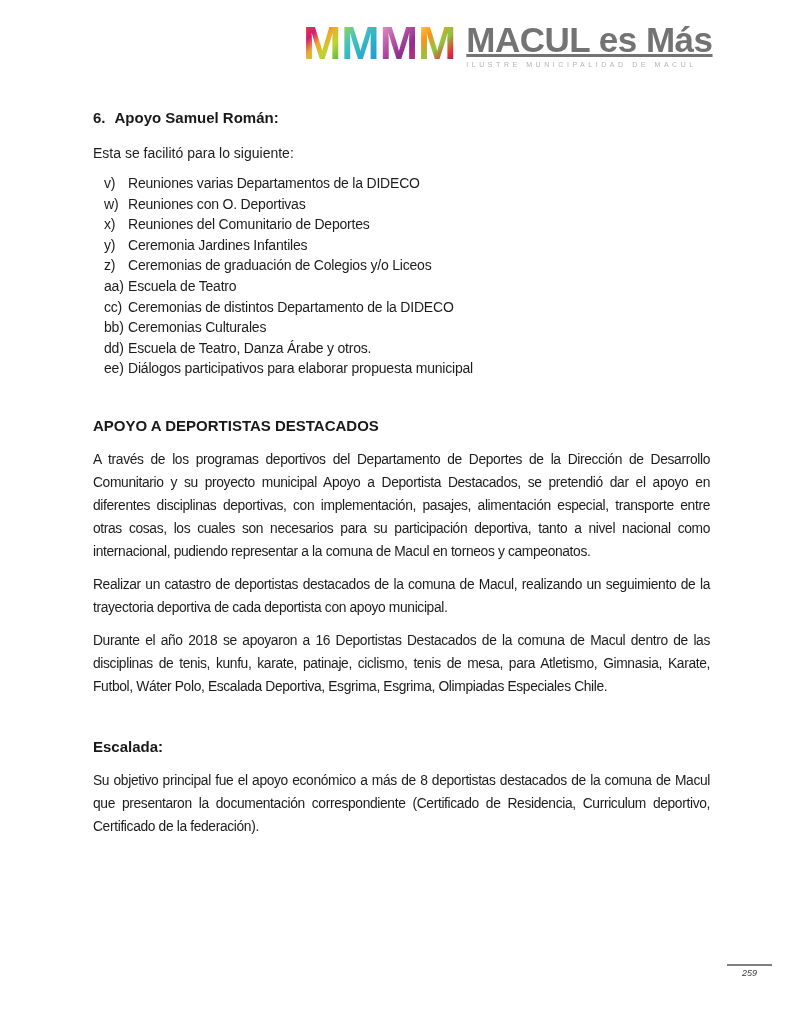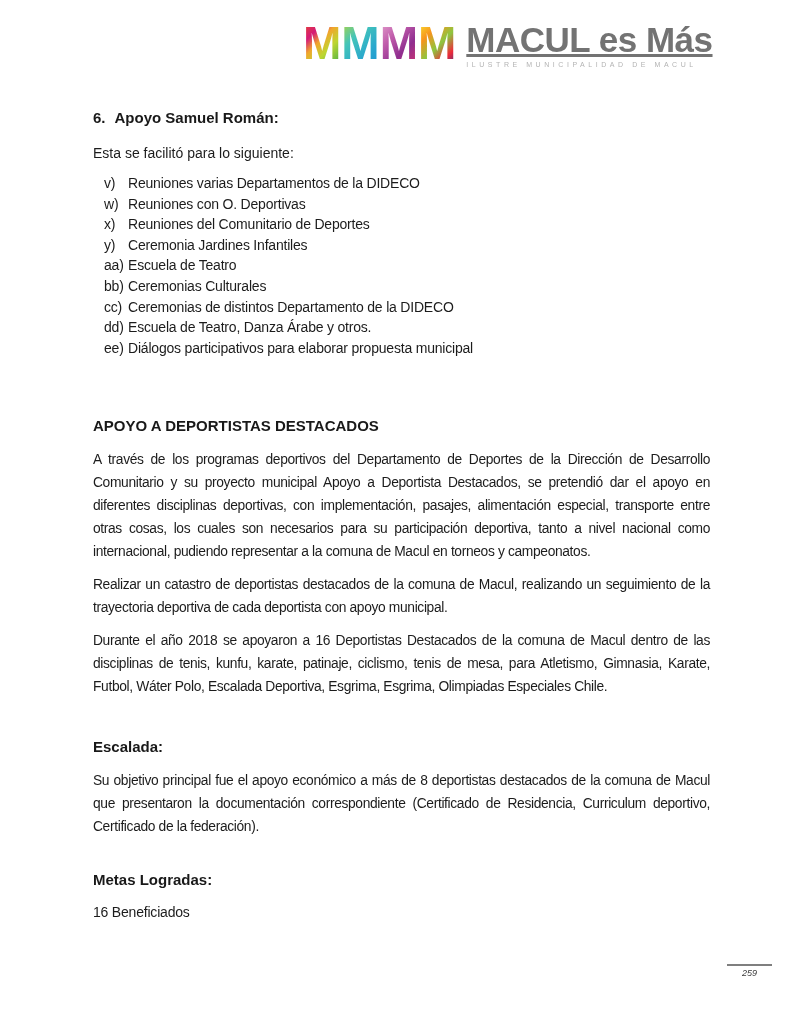--- a/index.html
+++ b/index.html
@@ -128,40 +128,37 @@
     <span class="num">6.</span><span>Apoyo Samuel Román:</span>
   </div>
 
   <div class="block intro-line">Esta se facilitó para lo siguiente:</div>
 
   <ul class="block lettered-list">
     <li><span class="marker">v)</span><span>Reuniones varias Departamentos de la DIDECO</span></li>
     <li><span class="marker">w)</span><span>Reuniones con O. Deportivas</span></li>
     <li><span class="marker">x)</span><span>Reuniones del Comunitario de Deportes</span></li>
     <li><span class="marker">y)</span><span>Ceremonia Jardines Infantiles</span></li>
+    <li><span class="marker">z)</span><span>Ceremonias de graduación de Colegios y/o Liceos</span></li>
     <li><span class="marker">aa)</span><span>Escuela de Teatro</span></li>
+    <li><span class="marker">cc)</span><span>Ceremonias de distintos Departamento de la DIDECO</span></li>
     <li><span class="marker">bb)</span><span>Ceremonias Culturales</span></li>
-    <li><span class="marker">cc)</span><span>Ceremonias de distintos Departamento de la DIDECO</span></li>
     <li><span class="marker">dd)</span><span>Escuela de Teatro, Danza Árabe y otros.</span></li>
     <li><span class="marker">ee)</span><span>Diálogos participativos para elaborar propuesta municipal</span></li>
   </ul>
 
   <section class="block apoyo-block">
     <div class="h-bold sec-head">APOYO A DEPORTISTAS DESTACADOS</div>
     <p class="para">A través de los programas deportivos del Departamento de Deportes de la Dirección de Desarrollo Comunitario y su proyecto municipal Apoyo a Deportista Destacados, se pretendió dar el apoyo en diferentes disciplinas deportivas, con implementación, pasajes, alimentación especial, transporte entre otras cosas, los cuales son necesarios para su participación deportiva, tanto a nivel nacional como internacional, pudiendo representar a la comuna de Macul en torneos y campeonatos.</p>
     <p class="para">Realizar un catastro de deportistas destacados de la comuna de Macul, realizando un seguimiento de la trayectoria deportiva de cada deportista con apoyo municipal.</p>
     <p class="para last">Durante el año 2018 se apoyaron a 16 Deportistas Destacados de la comuna de Macul dentro de las disciplinas de tenis, kunfu, karate, patinaje, ciclismo, tenis de mesa, para Atletismo, Gimnasia, Karate, Futbol, Wáter Polo, Escalada Deportiva, Esgrima, Esgrima, Olimpiadas Especiales Chile.</p>
   </section>
 
   <section class="block objetivo-block">
     <div class="h-bold sec-head">Escalada:</div>
     <p class="para last">Su objetivo principal fue el apoyo económico a más de 8 deportistas destacados de la comuna de Macul que presentaron la documentación correspondiente (Certificado de Residencia, Curriculum deportivo, Certificado de la federación).</p>
   </section>
 
-  <section class="block metas-block">
-    <div class="h-bold" style="margin-bottom:14px;">Metas Logradas:</div>
-    <div class="plain-line">16 Beneficiados</div>
-  </section>
 
   <div class="footer-rule"></div>
   <div class="footer-pagenum">259</div>
 
 </div>
 
 </body></html>

